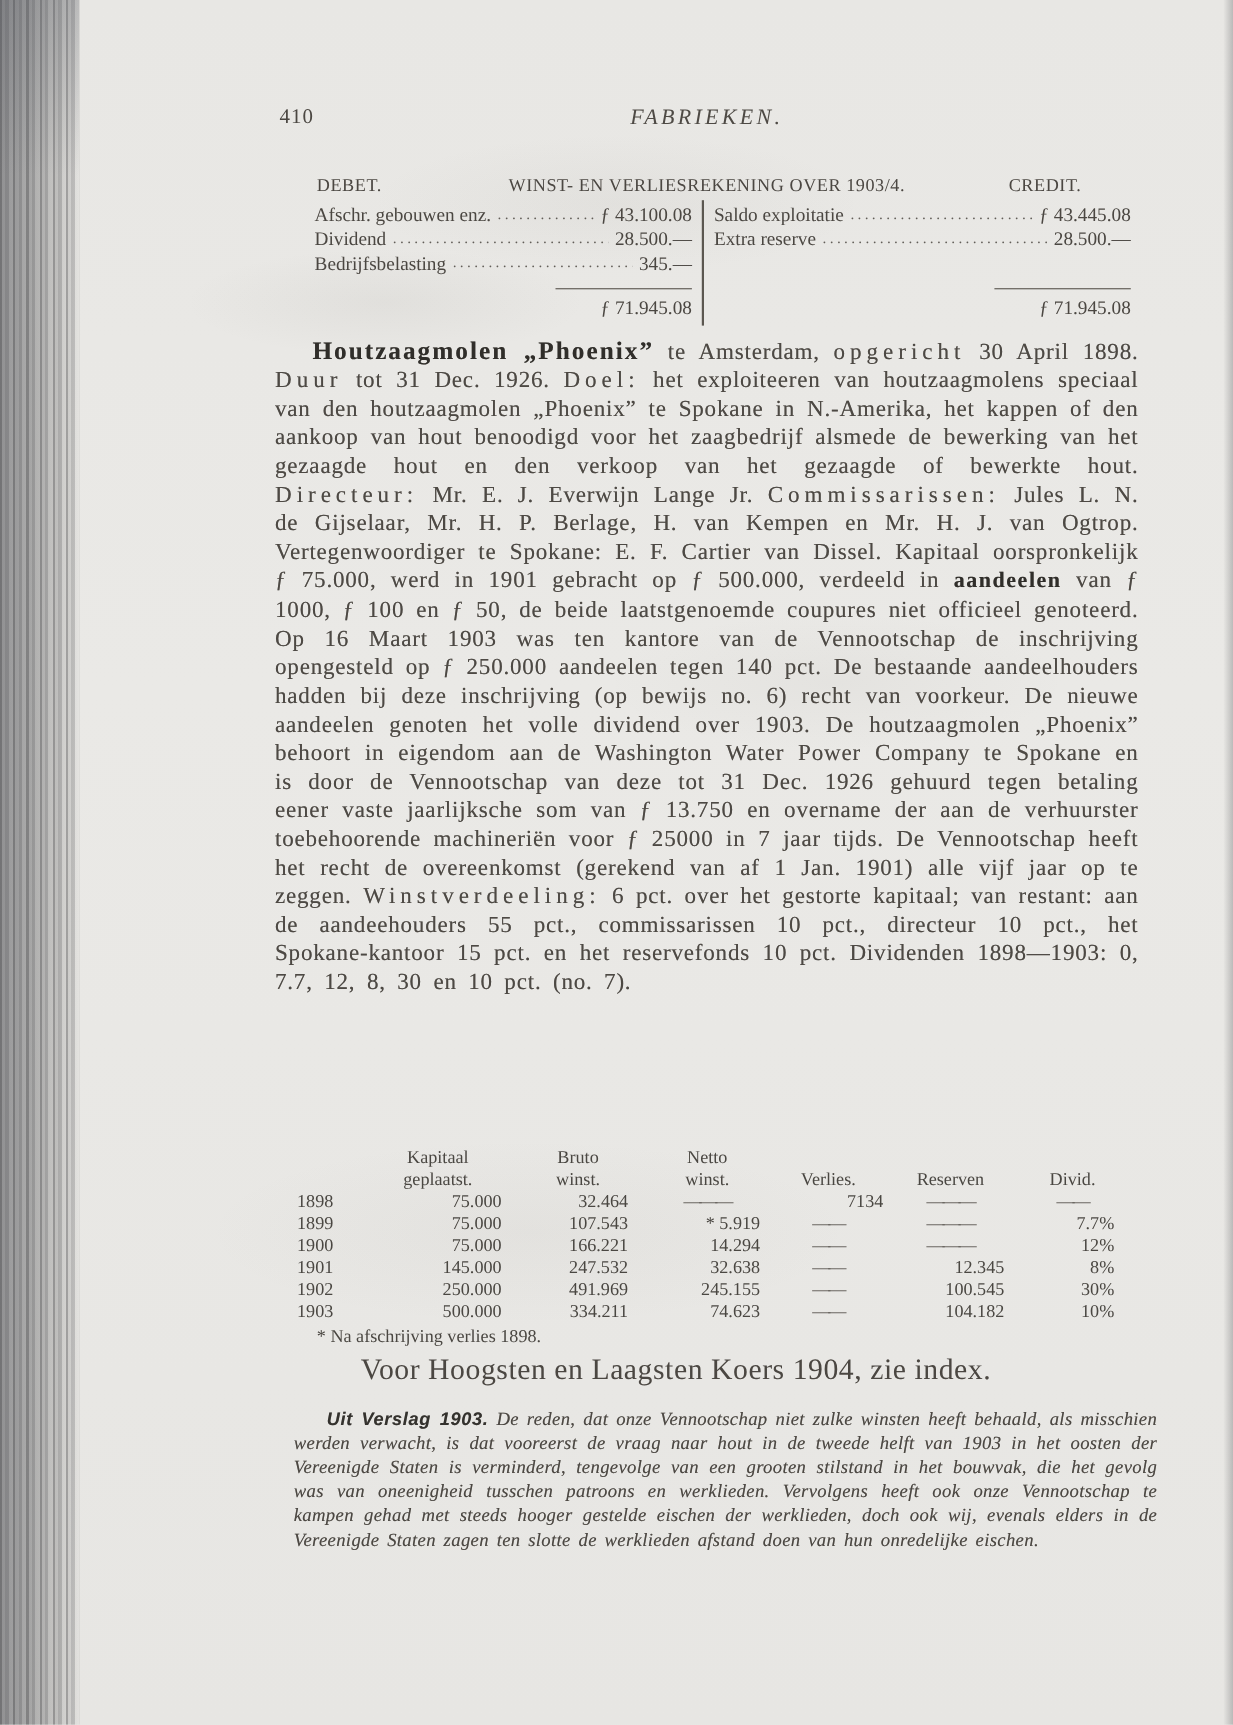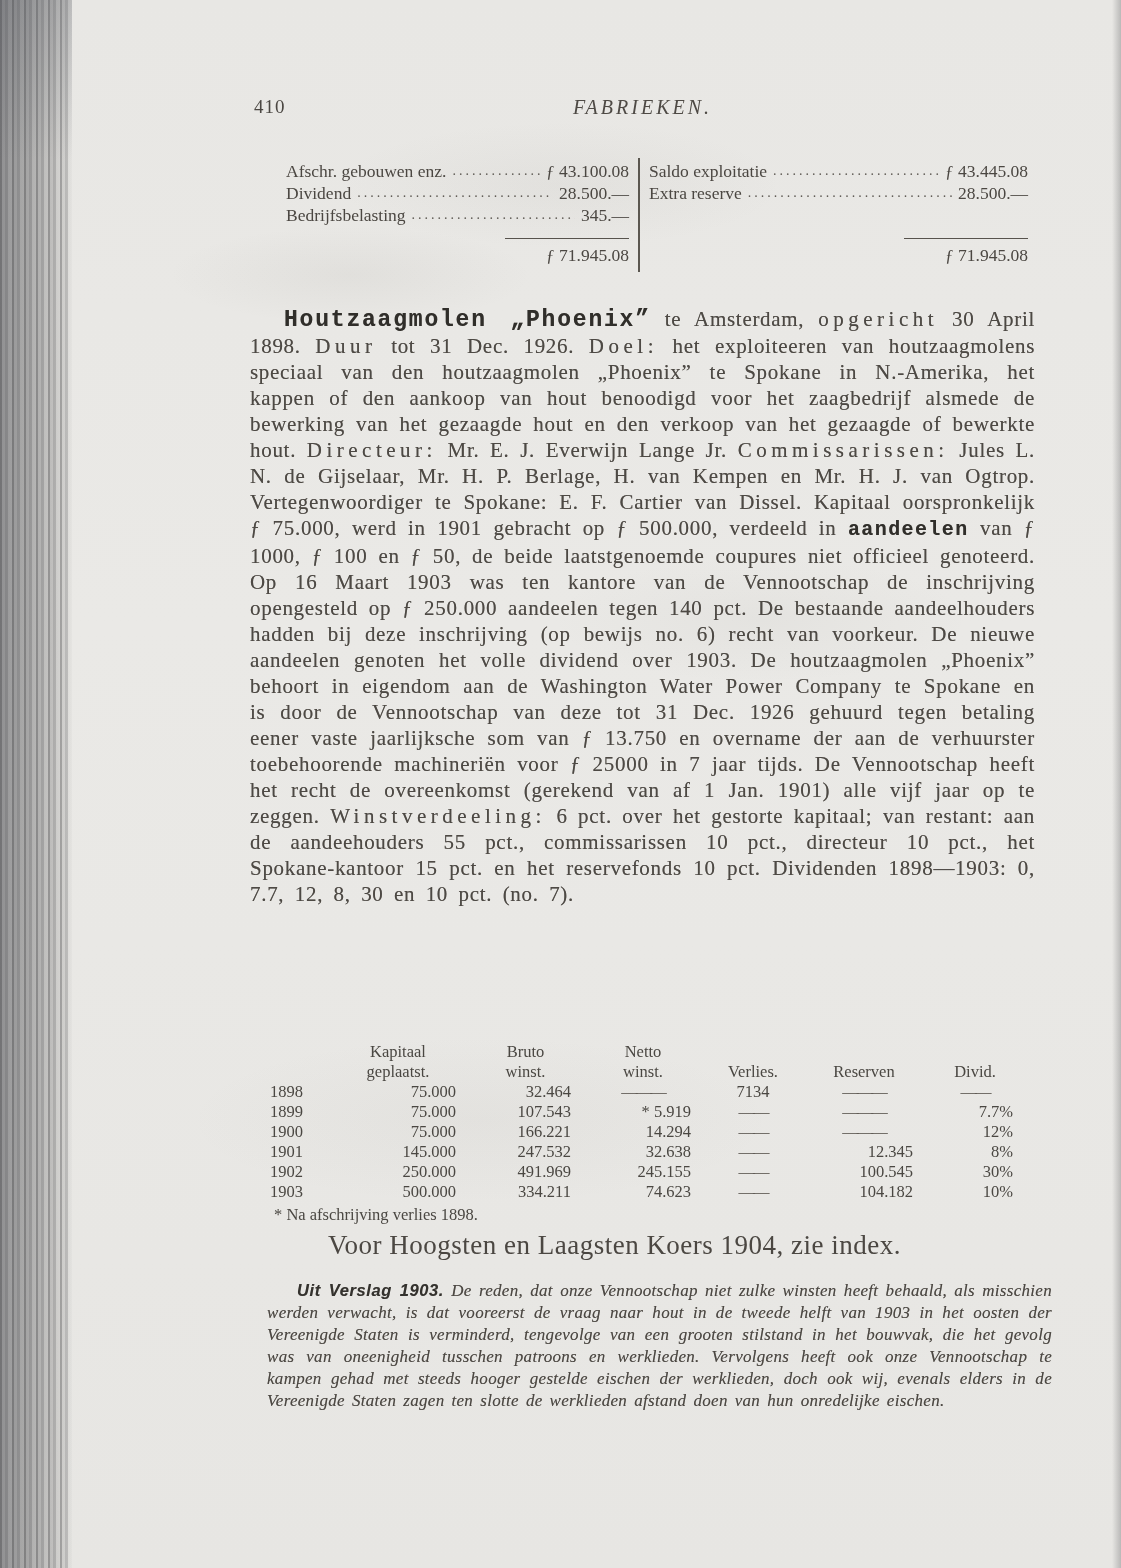--- a/index.html
+++ b/index.html
@@ -67,35 +67,35 @@
   .total-rule{width:124px;margin-left:auto;border-top:1.6px solid #57534d;margin-top:12px;}
   .acct-total{text-align:right;margin-top:5px;}
 
   
   .body-par{
     position:absolute;top:306px;left:0;width:785px;margin:0;
     font-size:21px;line-height:26px;letter-spacing:.7px;word-spacing:4.5px;
     text-align:justify;text-indent:34px;color:#4d4944;
     text-shadow:0 0 .5px rgba(77,73,68,.55);
   }
-  .b-sans{font-family:Liberation Mono, monospace;font-weight:700;color:#302e2a;}
+  .b-sans{font-family:Liberation Serif, serif;font-weight:700;color:#302e2a;}
   .co-name{font-size:23px;letter-spacing:1.8px;}
   .b-inline{font-size:20px;letter-spacing:1.4px;}
   .sperr{letter-spacing:4.5px;}
 
   
   .year-block{position:absolute;top:1042px;left:18px;width:757px;font-size:16.5px;color:#4a4742;}
   .yt{display:grid;grid-template-columns:60px 140px 115px 120px 100px 122px 100px;line-height:20px;}
   .yt div{height:20px;overflow:hidden;}
   .c-year{text-align:left;padding-left:2px;}
   .c-head{text-align:center;}
   .c-num{text-align:right;padding-right:12px;}
-  .c-mid{text-align:center;}
+  .c-mid{text-align:right;}
   .c-dash{text-align:center;letter-spacing:-2px;color:#5e5a54;}
-  .yt-footnote{margin-top:2px;margin-left:6px;font-size:16.5px;line-height:22px;}
+  .yt-footnote{margin-top:2px;margin-left:20px;font-size:16.5px;line-height:22px;}
 
   
   .koers{
     position:absolute;top:1230px;left:0;width:100%;text-align:center;
     font-size:27px;letter-spacing:.5px;transform:translateX(-28px);
   }
   .verslag{
     position:absolute;top:1262px;left:0;width:785px;margin:17px;
     font-size:17px;line-height:22px;letter-spacing:.3px;word-spacing:2.5px;
     text-align:justify;text-indent:30px;color:#4c4843;
@@ -113,20 +113,25 @@
   <div class="edge-right"></div>
 
   <div class="content">
 
     <div class="page-head">
       <span class="pagenum">410</span>
       <span class="running-head">FABRIEKEN.</span>
     </div>
 
     <div class="acct">
+      <div class="acct-head">
+        <span class="debet">DEBET.</span>
+        <span class="acct-title">WINST- EN VERLIESREKENING OVER 1903/4.</span>
+        <span class="credit">CREDIT.</span>
+      </div>
       <div class="acct-cols">
         <div class="acct-col col-debit">
           <div class="entry">
             <span>Afschr. gebouwen enz.</span>
             <span class="dots"></span>
             <span class="amt">ƒ 43.100.08</span>
           </div>
           <div class="entry">
             <span>Dividend</span>
             <span class="dots"></span>

